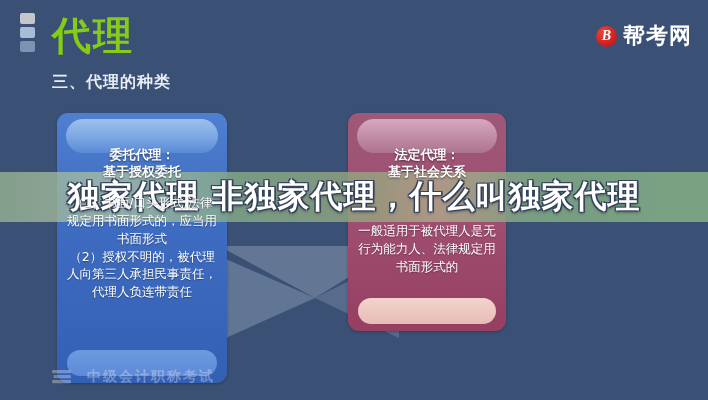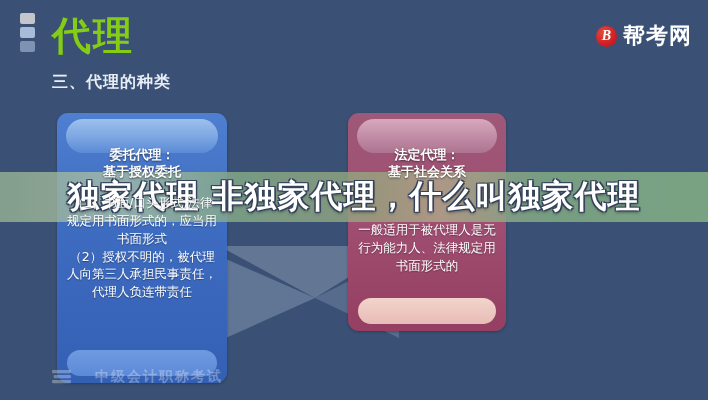--- a/index.html
+++ b/index.html
@@ -70,21 +70,20 @@
   }
   #box-left {
     left:57px; top:113px; width:170px; height:270px;
     background:linear-gradient(180deg,#4f7fd0 0%,#3e6cc0 42%,#3460b4 100%);
     box-shadow:0 1px 3px rgba(0,0,0,.28);
   }
   #box-right {
     left:348px; top:113px; width:158px; height:218px;
     background:linear-gradient(180deg,#9e5878 0%,#a04f72 45%,#953f62 100%);
     box-shadow:0 1px 3px rgba(0,0,0,.28);
-    font-family:Liberation Serif, serif;
   }
   .gloss-top {
     position:absolute; left:9px; right:9px; top:6px; height:34px;
     border-radius:17px;
   }
   #box-left .gloss-top {
     background:linear-gradient(180deg,#9dc0ec 0%,#7ba6e2 55%,#5b8ad6 100%);
   }
   #box-right .gloss-top {
     background:linear-gradient(180deg,#d6a8bd 0%,#c08ba4 55%,#ad7390 100%);
@@ -134,21 +133,21 @@
     white-space:nowrap;
     text-shadow:
       -1.4px -1.4px 0 #34425a,  1.4px -1.4px 0 #34425a,
       -1.4px  1.4px 0 #34425a,  1.4px  1.4px 0 #34425a,
        0 2px 3px rgba(20,30,45,.55);
   }
 
   
   #watermark {
     position:absolute; left:52px; bottom:14px;
-    display:flex; align-items:center; gap:24px;
+    display:flex; align-items:center; gap:16px;
     opacity:.30;
   }
   #watermark .wm-label {
     color:#ffffff; font-size:14px; font-weight:700; letter-spacing:2px;
   }
 </style>
 </head>
 <body>
 
 <div id="slide">

